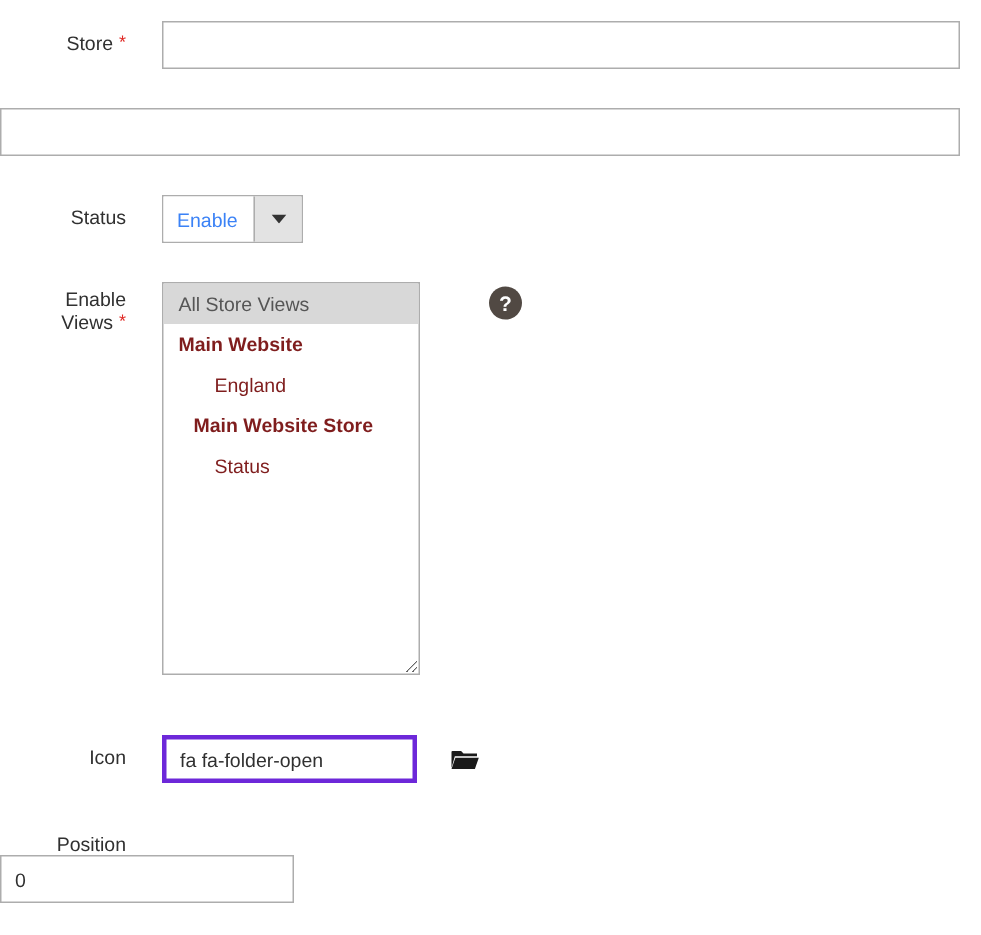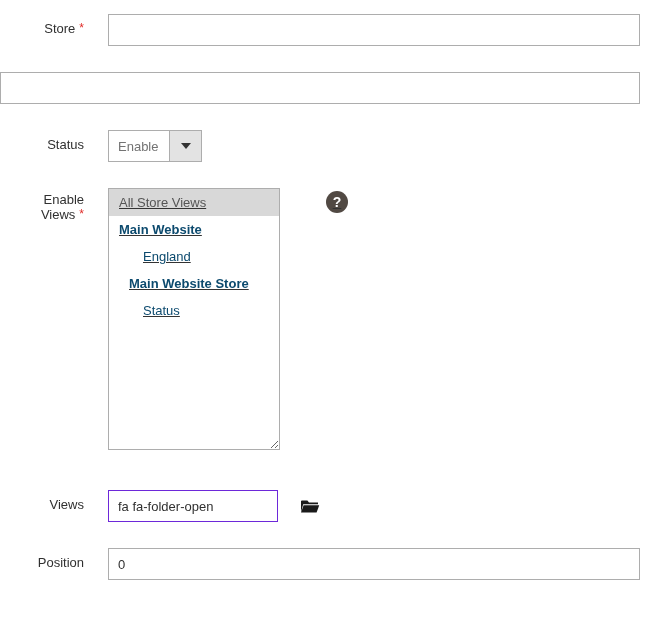--- a/index.html
+++ b/index.html
@@ -51,21 +51,21 @@
   
   .status-wrap {
     display: inline-flex;
     border: 1px solid #adadad;
     height: 32px;
   }
   .status-select {
     border: none;
     padding: 0 10px 0 9px;
     font-size: 13px;
-    color: #737373;
+    color: #3b82f6;
     background: #fff;
     outline: none;
     appearance: none;
     -webkit-appearance: none;
     -moz-appearance: none;
     height: 100%;
     width: 60px;
   }
   .status-toggle {
     width: 32px;
@@ -83,21 +83,21 @@
     height: 262px;
     border: 1px solid #adadad;
     background: #fff;
     overflow: auto;
     resize: both;
     font-size: 13px;
     position: relative;
   }
   .sv-item {
     padding: 6px 10px;
-    color: #0c4a6e;
+    color: #7f1d1d;
     cursor: pointer;
     white-space: nowrap;
   }
   .sv-item.selected { background: #d8d8d8; color: #555; }
   .sv-item.bold { font-weight: 700; }
   .sv-item.indent1 { padding-left: 20px; }
   .sv-item.indent2 { padding-left: 34px; }
   .help-badge {
     width: 22px;
     height: 22px;
@@ -110,34 +110,34 @@
     font-weight: 700;
     font-size: 14px;
     margin-left: 46px;
     margin-top: 3px;
     cursor: pointer;
   }
   
   .icon-input {
     width: 170px;
     height: 32px;
-    border: 1px solid #6d28d9;
+    border: 3px solid #6d28d9;
     padding: 0 9px;
     font-size: 13px;
     color: #303030;
     background: #fff;
   }
   .folder-icon {
     margin-left: 22px;
     color: #1a1a1a;
   }
   .folder-icon svg { display: block; }
   
   .form-row.align-top .label-col { padding-top: 4px; }
-  .form-row.last { margin-bottom: 14px; }
+  .form-row.last { margin-bottom: 14px; flex-direction: column; }
 </style>
 </head>
 <body>
 
 <div class="form-row">
   <div class="label-col required">Store</div>
   <div class="control-col">
     <input type="text" class="text-input" value="" style="">
   </div>
 </div>
@@ -159,34 +159,34 @@
         <svg width="10" height="6" viewBox="0 0 10 6">
             <path d="M0 0 L10 0 L5 6 Z" fill="#333"></path>
           </svg>
       </div>
     </div>
   </div>
 </div>
 
 <div class="form-row align-top" style="margin-bottom:40px;">
   <div class="label-col required">Enable Views</div>
-  <div class="control-col" style="align-items:flex-start;text-decoration:underline;">
+  <div class="control-col" style="align-items:flex-start;">
     <div class="store-box" id="store-views-box">
         <div class="sv-item selected">All Store Views</div>
         <div class="sv-item bold">Main Website</div>
         <div class="sv-item indent2">England</div>
         <div class="sv-item bold indent1">Main Website Store</div>
         <div class="sv-item indent2">Status</div>
       </div>
     <div class="help-badge">?</div>
   </div>
 </div>
 
 <div class="form-row">
-  <div class="label-col">Views</div>
+  <div class="label-col">Icon</div>
   <div class="control-col">
     <input type="text" class="icon-input" value="fa fa-folder-open" style="">
     <span class="folder-icon">
       <svg width="20" height="16" viewBox="0 0 20 16">
         <path d="M1 3 L1 14 L3.2 6.2 L18 6.2 L18 4.4 L9 4.4 L7.4 2.6 L2 2.6 C1.4 2.6 1 3 1 3 Z" fill="#1a1a1a"></path>
         <path d="M3.6 7.2 L19.2 7.2 L16.6 14.6 L1 14.6 Z" fill="#1a1a1a"></path>
       </svg>
     </span>
   </div>
 </div>

